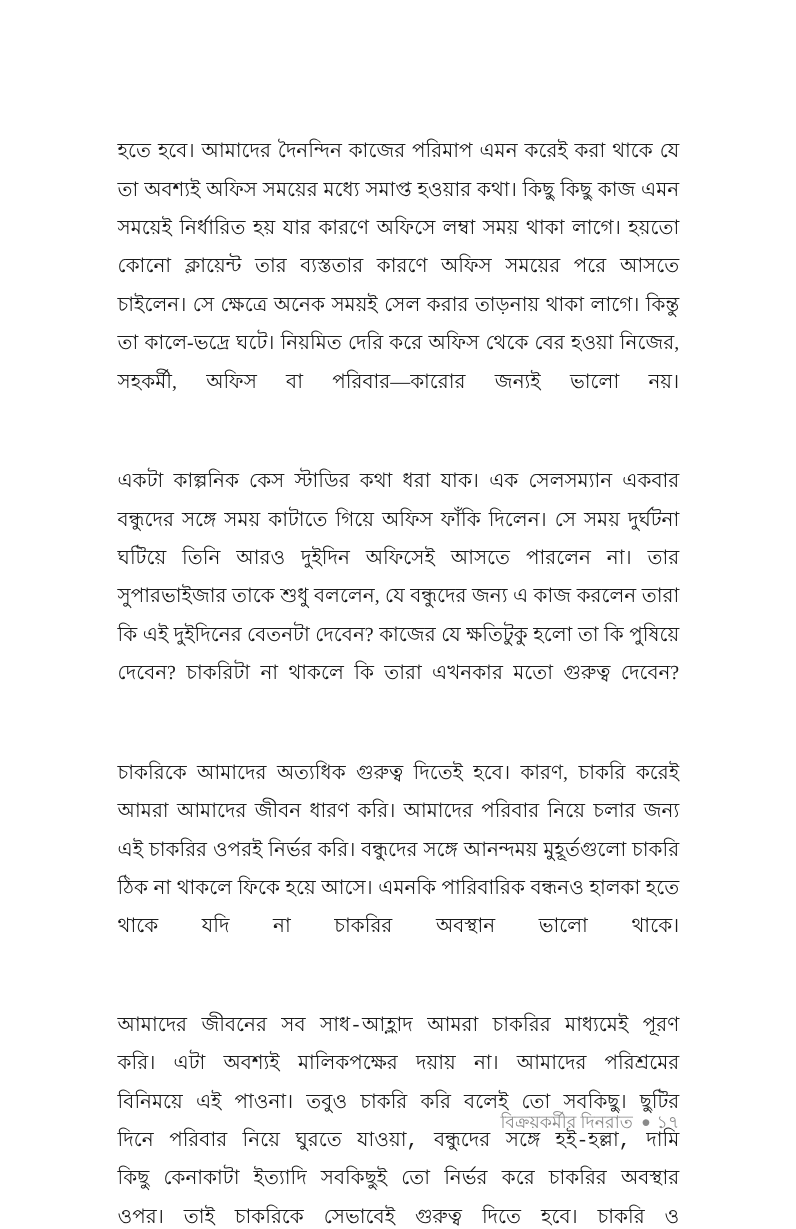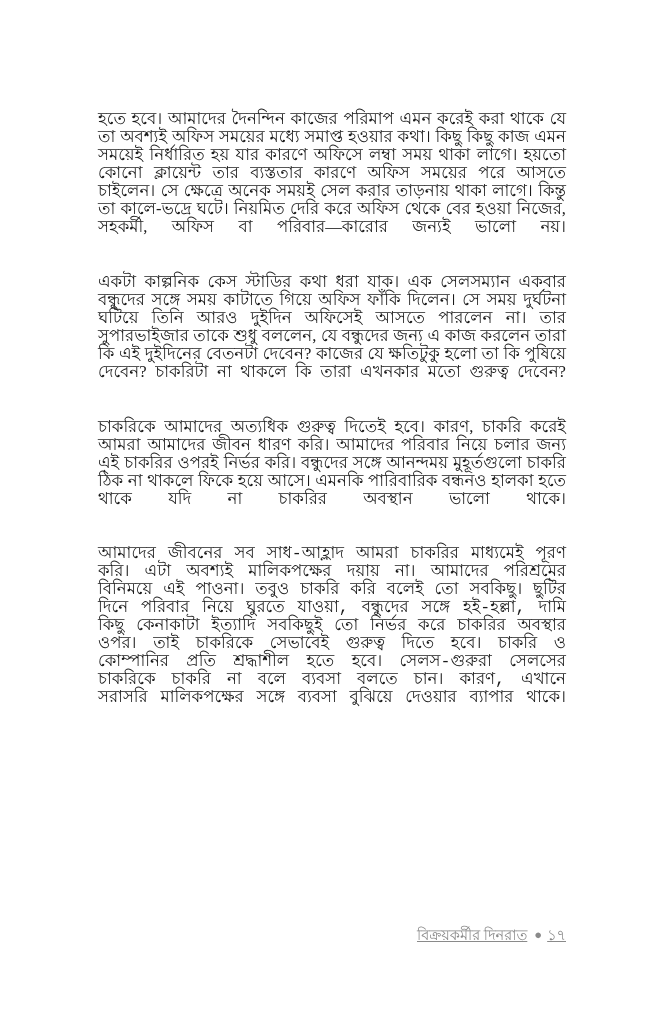--- a/index.html
+++ b/index.html
@@ -22,21 +22,21 @@
   .text-block {
     position: absolute;
     left: 98px;
     top: 110px;
     width: 468px;
   }
   .para {
     margin: 0 0 19px 0;
     font-family: "Liberation Serif", "DejaVu Serif", serif;
     font-size: 16.6px;
-    line-height: 18px;
+    line-height: 32px;
     color: #1a1a1a;
     text-align: justify;
     text-justify: inter-word;
     word-spacing: 0.02em;
     -webkit-font-smoothing: antialiased;
   }
   .para:last-of-type {
     margin-bottom: 0;
     font-family: Liberation Mono, monospace;
   }
@@ -51,21 +51,20 @@
     position: absolute;
     left: 98px;
     top: 924px;
     width: 468px;
     text-align: right;
     color: #8a8a8a;
     font-family: "Liberation Serif", "DejaVu Serif", serif;
     font-size: 14.5px;
     line-height: 22px;
     white-space: nowrap;
-    text-decoration: underline;
   }
   .footer-title {
     color: #8a8a8a;
   }
   .footer-sep {
     display: inline-block;
     margin: 0 5px 0 7px;
     color: #8a8a8a;
     font-size: 13px;
     vertical-align: 1px;

